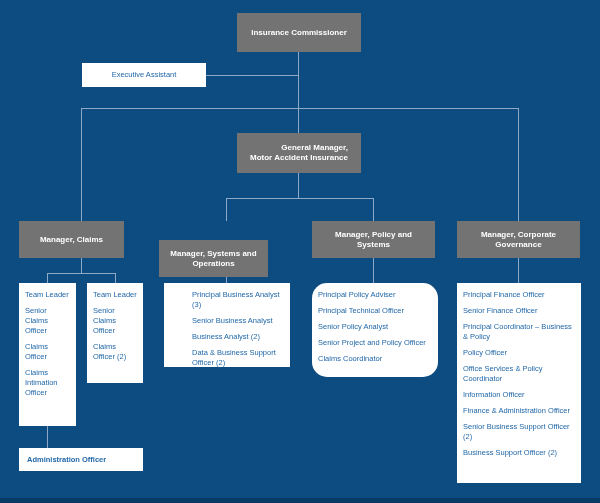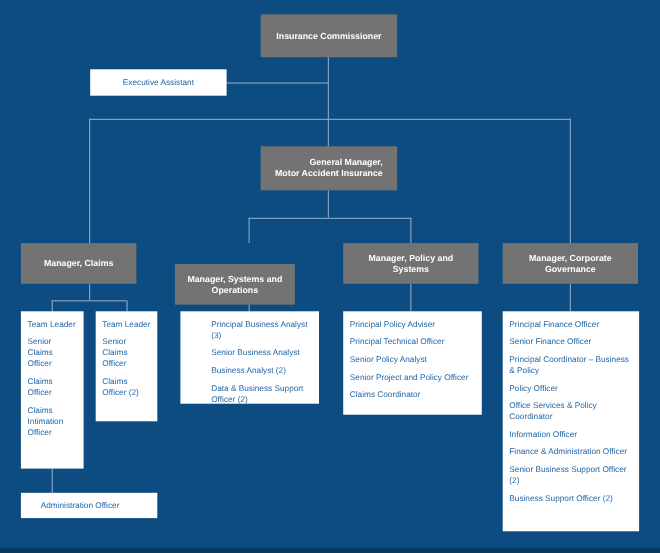--- a/index.html
+++ b/index.html
@@ -8,38 +8,38 @@
     position:relative;width:600px;height:503px;
     background:#0d4c80;overflow:hidden;
   }
   .node{position:absolute;box-sizing:border-box;display:flex;align-items:center;justify-content:center;}
   .node-orange{background:#737373;color:#ffffff;font-weight:bold;font-size:8px;line-height:10px;text-align:center;white-space:pre-line;padding:2px 4px;}
   .node-white{background:#ffffff;color:#2268a8;font-size:7.5px;line-height:10px;}
   .node-white.center{text-align:center;}
   .staff-box{position:absolute;box-sizing:border-box;background:#ffffff;color:#2268a8;font-size:7.5px;line-height:10px;padding:7px 5px 4px 6px;}
   .staff-item{margin-bottom:6px;}
   .staff-item:last-child{margin-bottom:0;}
-  .label-left{justify-content:flex-start;padding-left:18px;}
+  .label-left{justify-content:flex-start;padding-left:8px;font-weight:bold;}
   .hline,.vline{position:absolute;background:#8fa8c5;}
   .hline{height:1px;}
   .vline{width:1px;}
   .bottom-strip{position:absolute;left:0;bottom:0;width:600px;height:5px;background:#093a63;}
 
   
   .n-ic{left:237px;top:13px;width:124px;height:39px;}
   .n-ea{left:82px;top:63px;width:124px;height:24px;font-size:7.5px;}
   .n-gm{left:237px;top:133px;width:124px;height:40px;text-align:right;}
   .n-m-claims{left:19px;top:221px;width:105px;height:37px;}
   .n-m-systems{left:159px;top:221px;width:109px;height:37px;margin-top:19px;}
   .n-m-policy{left:312px;top:221px;width:123px;height:37px;}
   .n-m-governance{left:457px;top:221px;width:123px;height:37px;}
   .s-claims1{left:19px;top:283px;width:57px;height:143px;}
   .s-claims2{left:87px;top:283px;width:56px;height:100px;}
   .s-systems{left:164px;top:283px;width:126px;height:84px;padding-left:28px;}
-  .s-policy{left:312px;top:283px;width:126px;height:94px;}
+  .s-policy{left:312px;top:283px;width:126px;height:94px;border-radius:15px;}
   .s-governance{left:457px;top:283px;width:124px;height:200px;}
   .s-admin{left:19px;top:448px;width:124px;height:23px;font-size:7.5px;}
 </style>
 </head>
 <body>
 
 <div class="canvas">
 
   <div class="vline" style="left:298px;top:52px;height:81px;"></div>
   <div class="hline" style="left:205px;top:75px;width:93px;"></div>

